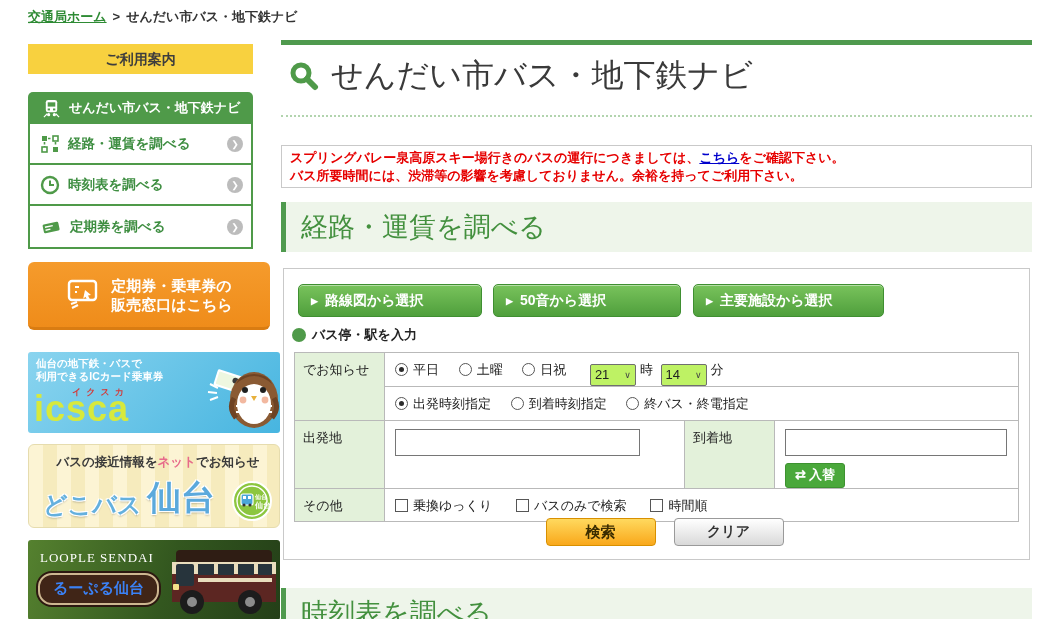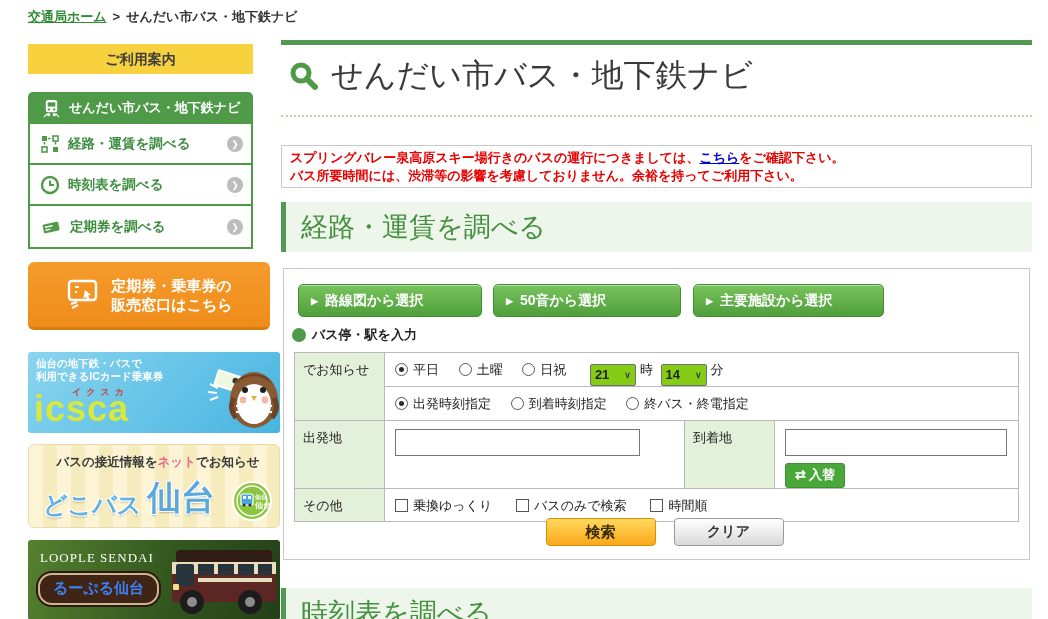--- a/index.html
+++ b/index.html
@@ -86,22 +86,22 @@
   .r1 { height:33px; } .r2 { height:34px; } .r3 { height:66px; } .r4 { height:33px;font-family:Liberation Mono, monospace; }
 
   .radio, .checkbox { display:inline-block; width:13px; height:13px; border:1px solid #565656;
     background:#fff; vertical-align:-2px; margin-right:5px; position:relative; cursor:pointer; }
   .radio { border-radius:50%; }
   .radio.checked::after { content:""; position:absolute; left:3px; top:3px; width:5px; height:5px;
     border-radius:50%; background:#2b2b2b; }
   .opt { margin-right:16px; cursor:pointer; }
 
   .selectbox { display:inline-flex; width:46px; height:22px; border:1px solid #6f6f6f; border-radius:2px;
-    align-items:center; justify-content:space-between; padding:0 4px; background:#84cc16; cursor:pointer;
-    vertical-align:-5px; margin:0 4px;font-weight:bold; }
+    align-items:center; justify-content:space-between; padding:0 4px; background:#bef264; cursor:pointer;
+    vertical-align:-5px; margin:0 4px; }
   .selectbox .v { font-size:13px; } .selectbox .c { font-size:9px; color:#444; }
 
   input.place { width:245px; height:27px; border:1px solid #767676; background:#fff; font-size:13px; padding:0 4px; }
   input.place.arr { width:222px; }
   .swap-btn { display:inline-flex; align-items:center; gap:3px; margin-top:7px; background:#4aa83b;
     border:1px solid #3d9230; border-radius:3px; color:#fff; font-weight:bold; font-size:13px;
     padding:2px 9px 3px; cursor:pointer; }
 
   .actions { position:absolute; left:8px; width:100%; top:249px; display:flex; justify-content:center; gap:18px; }
   .search-btn { width:110px; height:28px; background:linear-gradient(#ffd95e,#f9a81b); border:1px solid #d89000;

